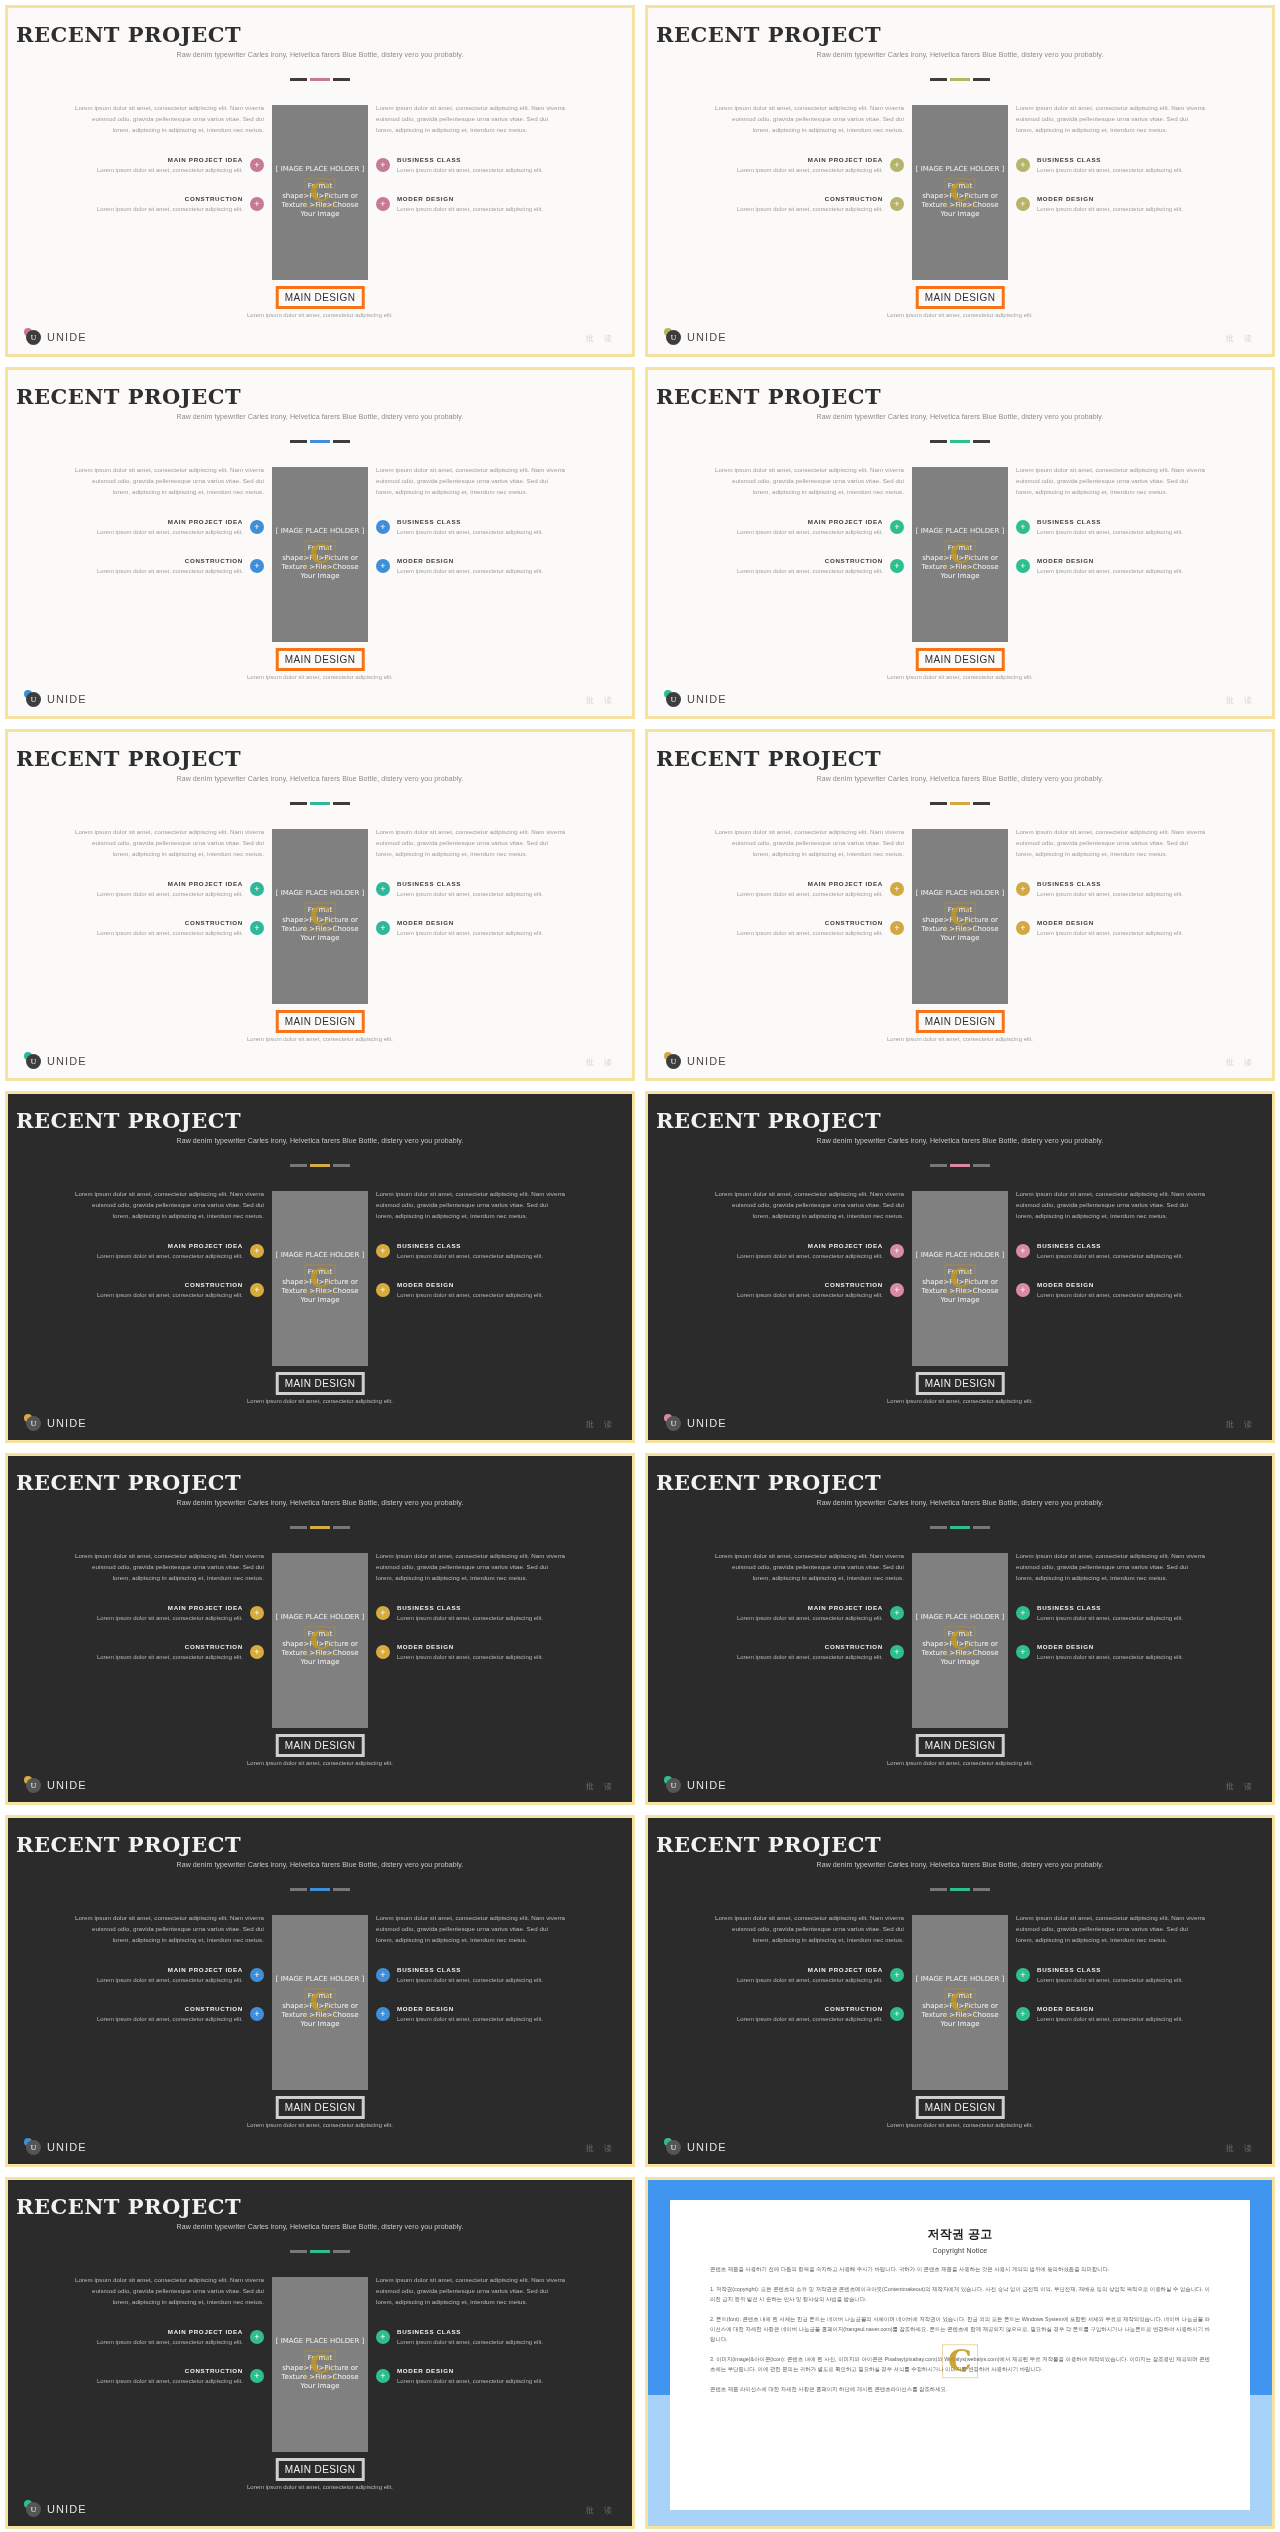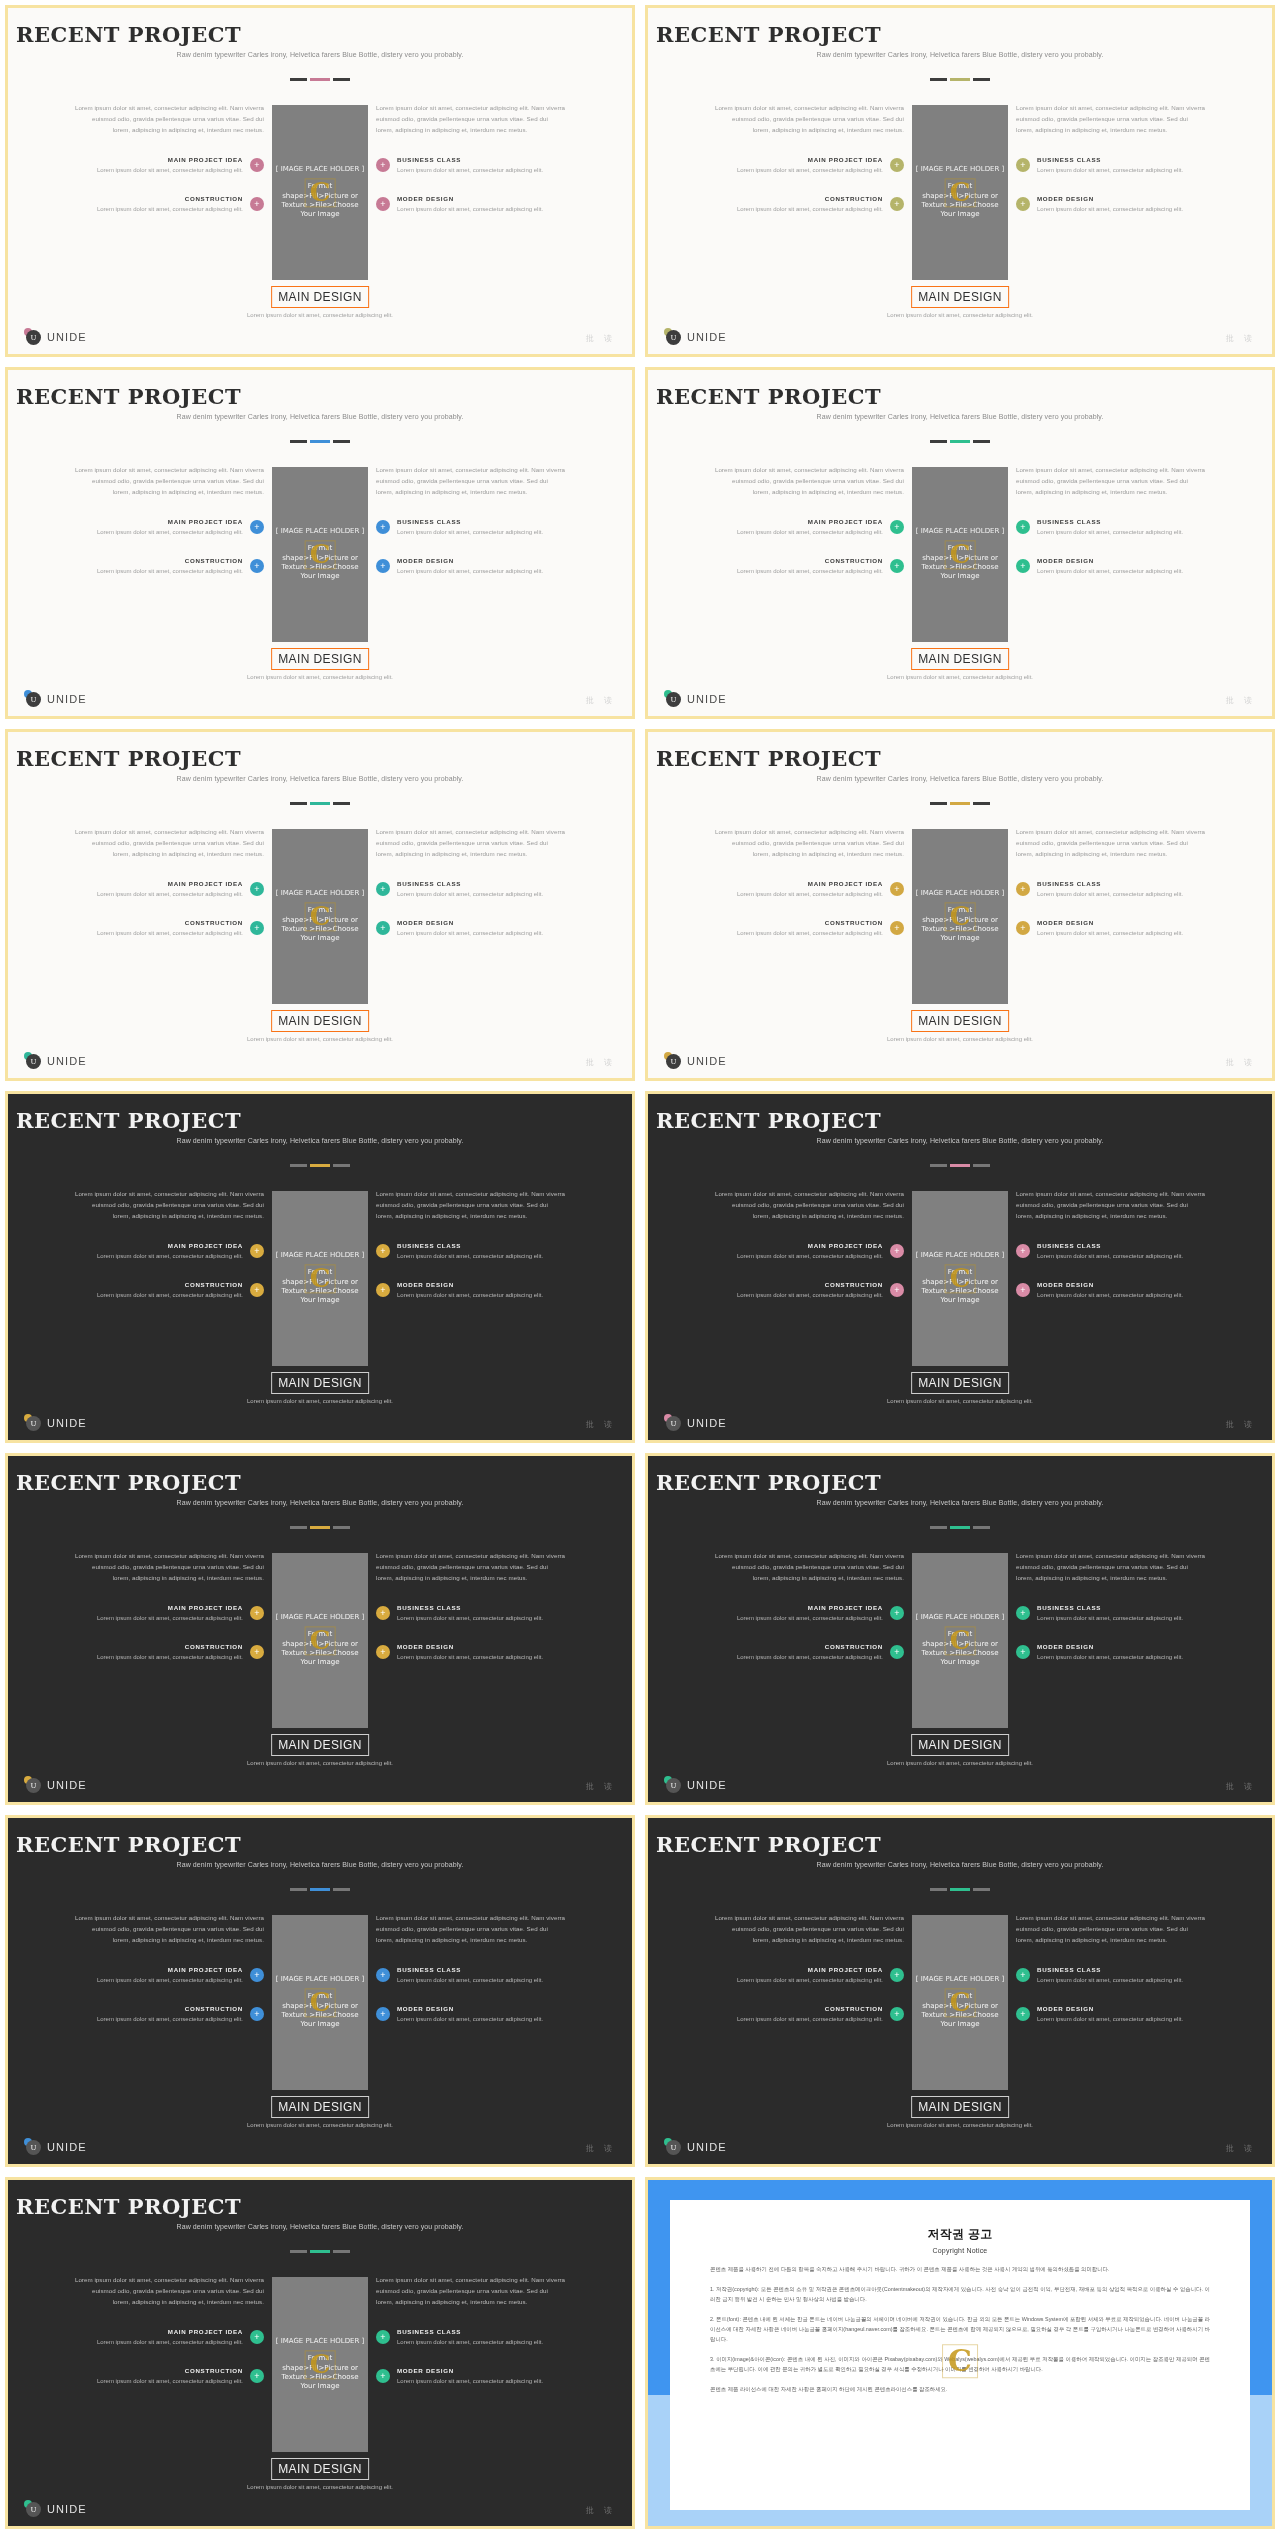--- a/index.html
+++ b/index.html
@@ -114,22 +114,22 @@
     font-size: 26px; font-weight: 700;
     color: rgba(196,150,24,.85);
     border: 1px solid rgba(196,150,24,.45);
     padding: 0 4px; line-height: 1.05;
     pointer-events: none;
   }
 
   
   .mainbtn {
     position: absolute; left: 50%; top: 278px; transform: translateX(-50%);
-    border: 1px solid #f97316; padding: 3px 6px;
-    font-size: 12px; letter-spacing: .4px; color: #2f2f2f;
+    border: 3px solid #f97316; padding: 3px 6px;
+    font-size: 10px; letter-spacing: .4px; color: #2f2f2f;
     background: transparent; white-space: nowrap;
   }
   .slide.dark .mainbtn { border-color: #cfcfcf; color: #f0f0f0; }
 
   .caption {
     position: absolute; left: 50%; top: 302px; transform: translateX(-50%);
     width: 200px; text-align: center;
     font-size: 6px; line-height: 1.7; color: #a2a2a2;
   }
   .slide.dark .caption { color: #b9b9b9; }

